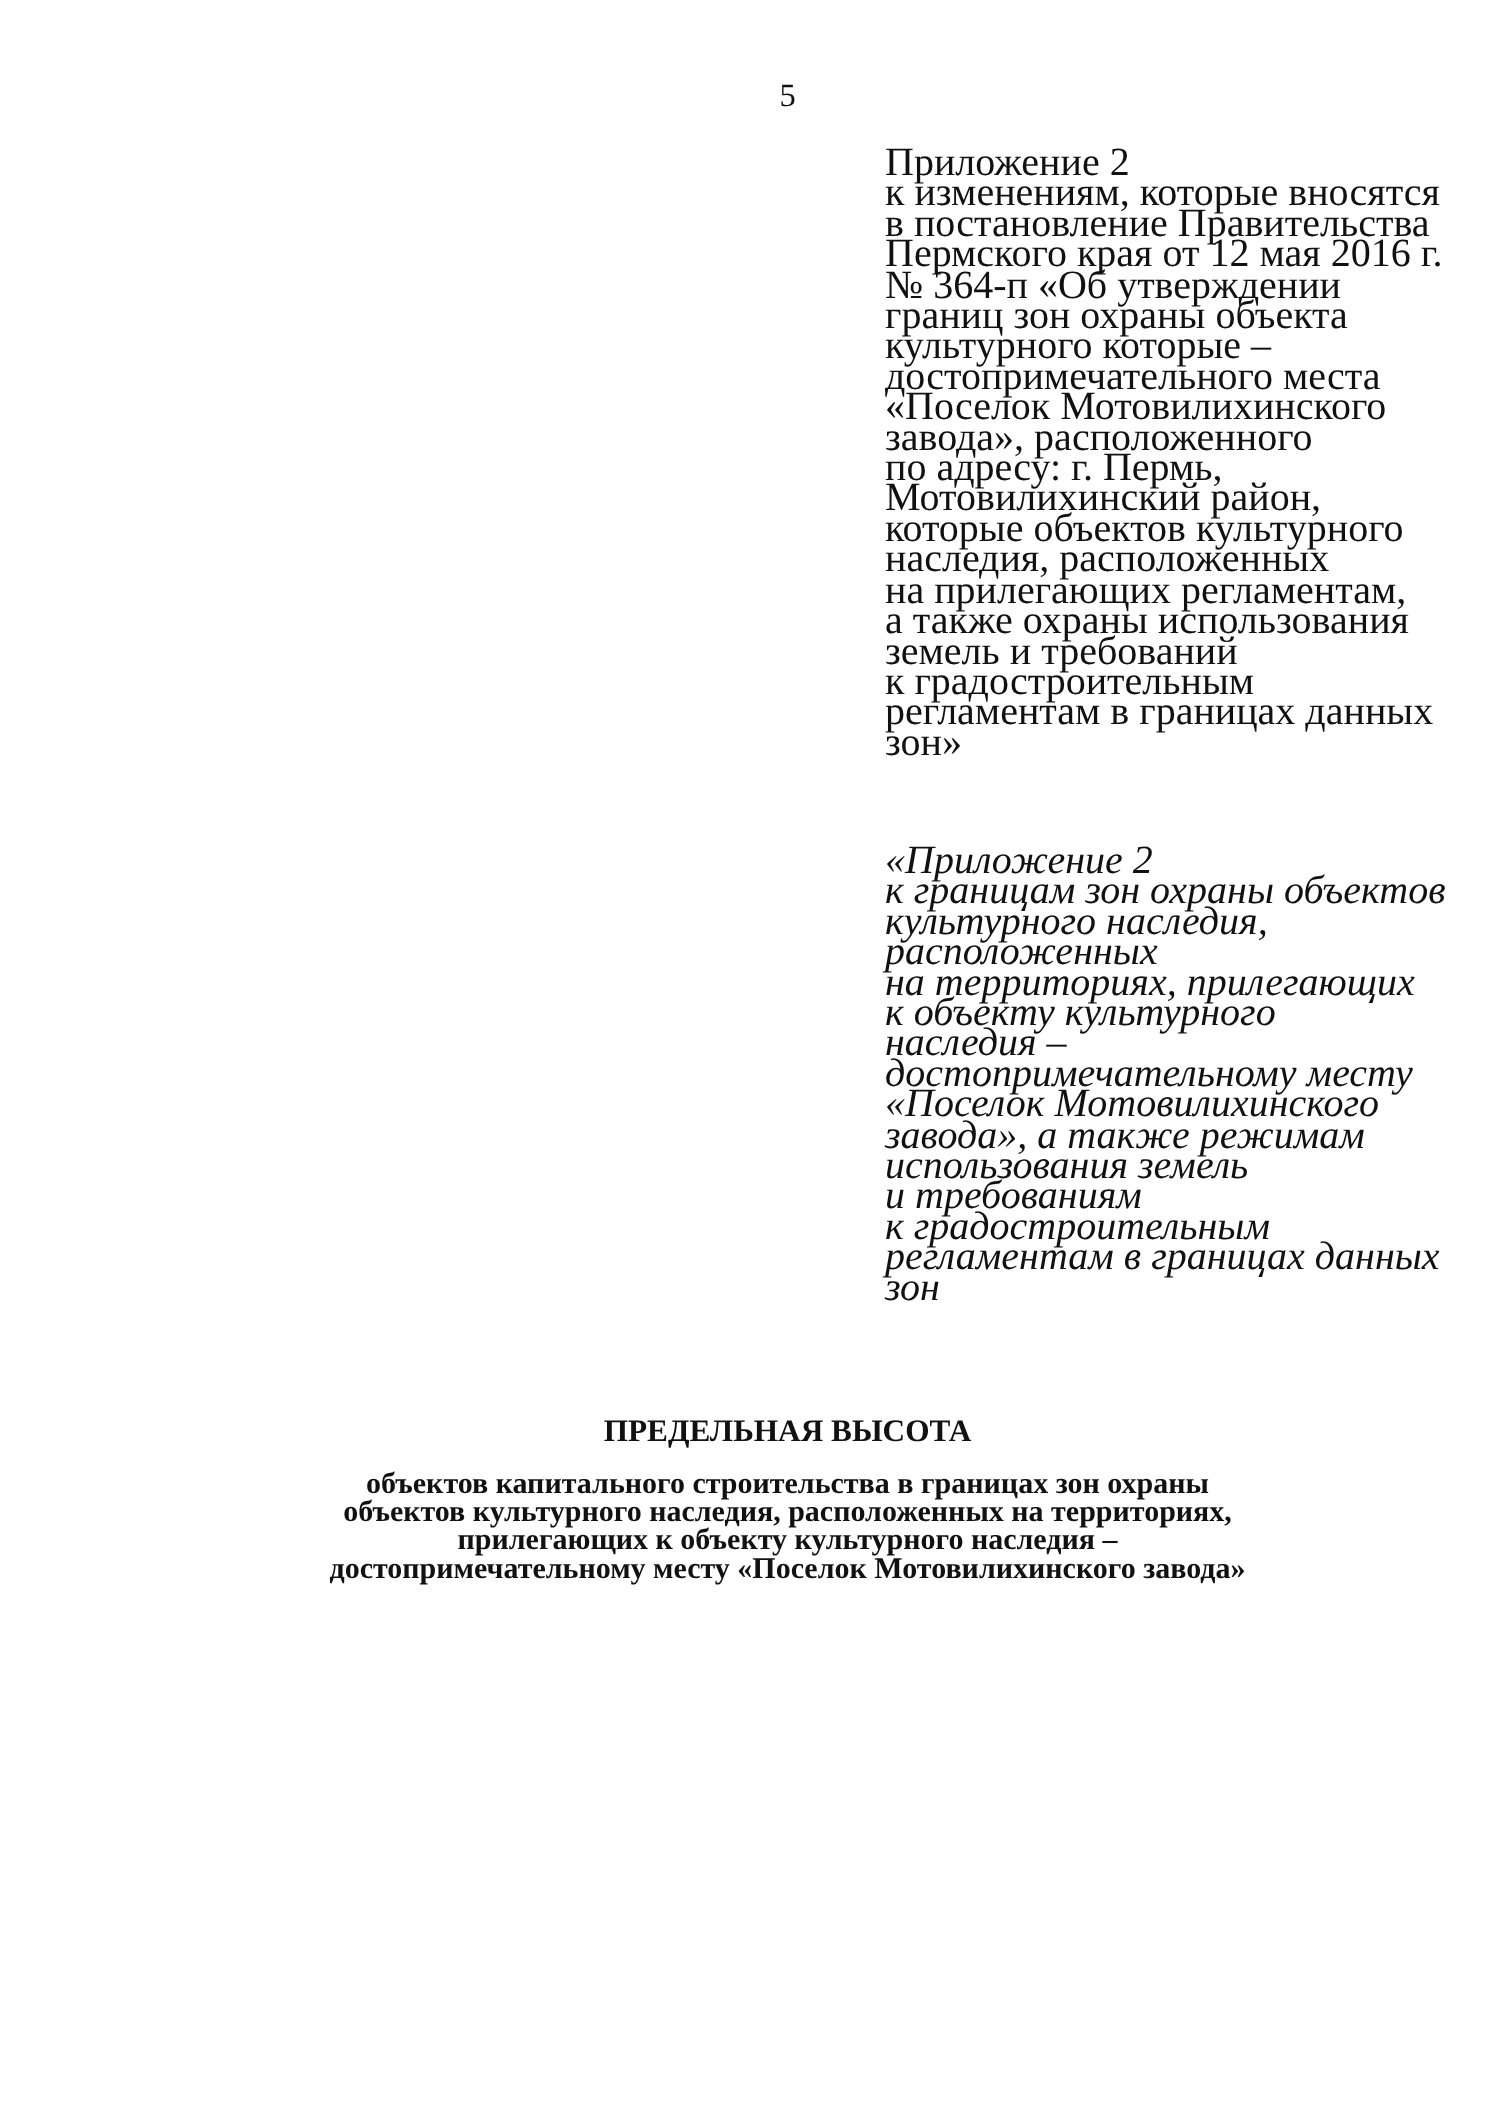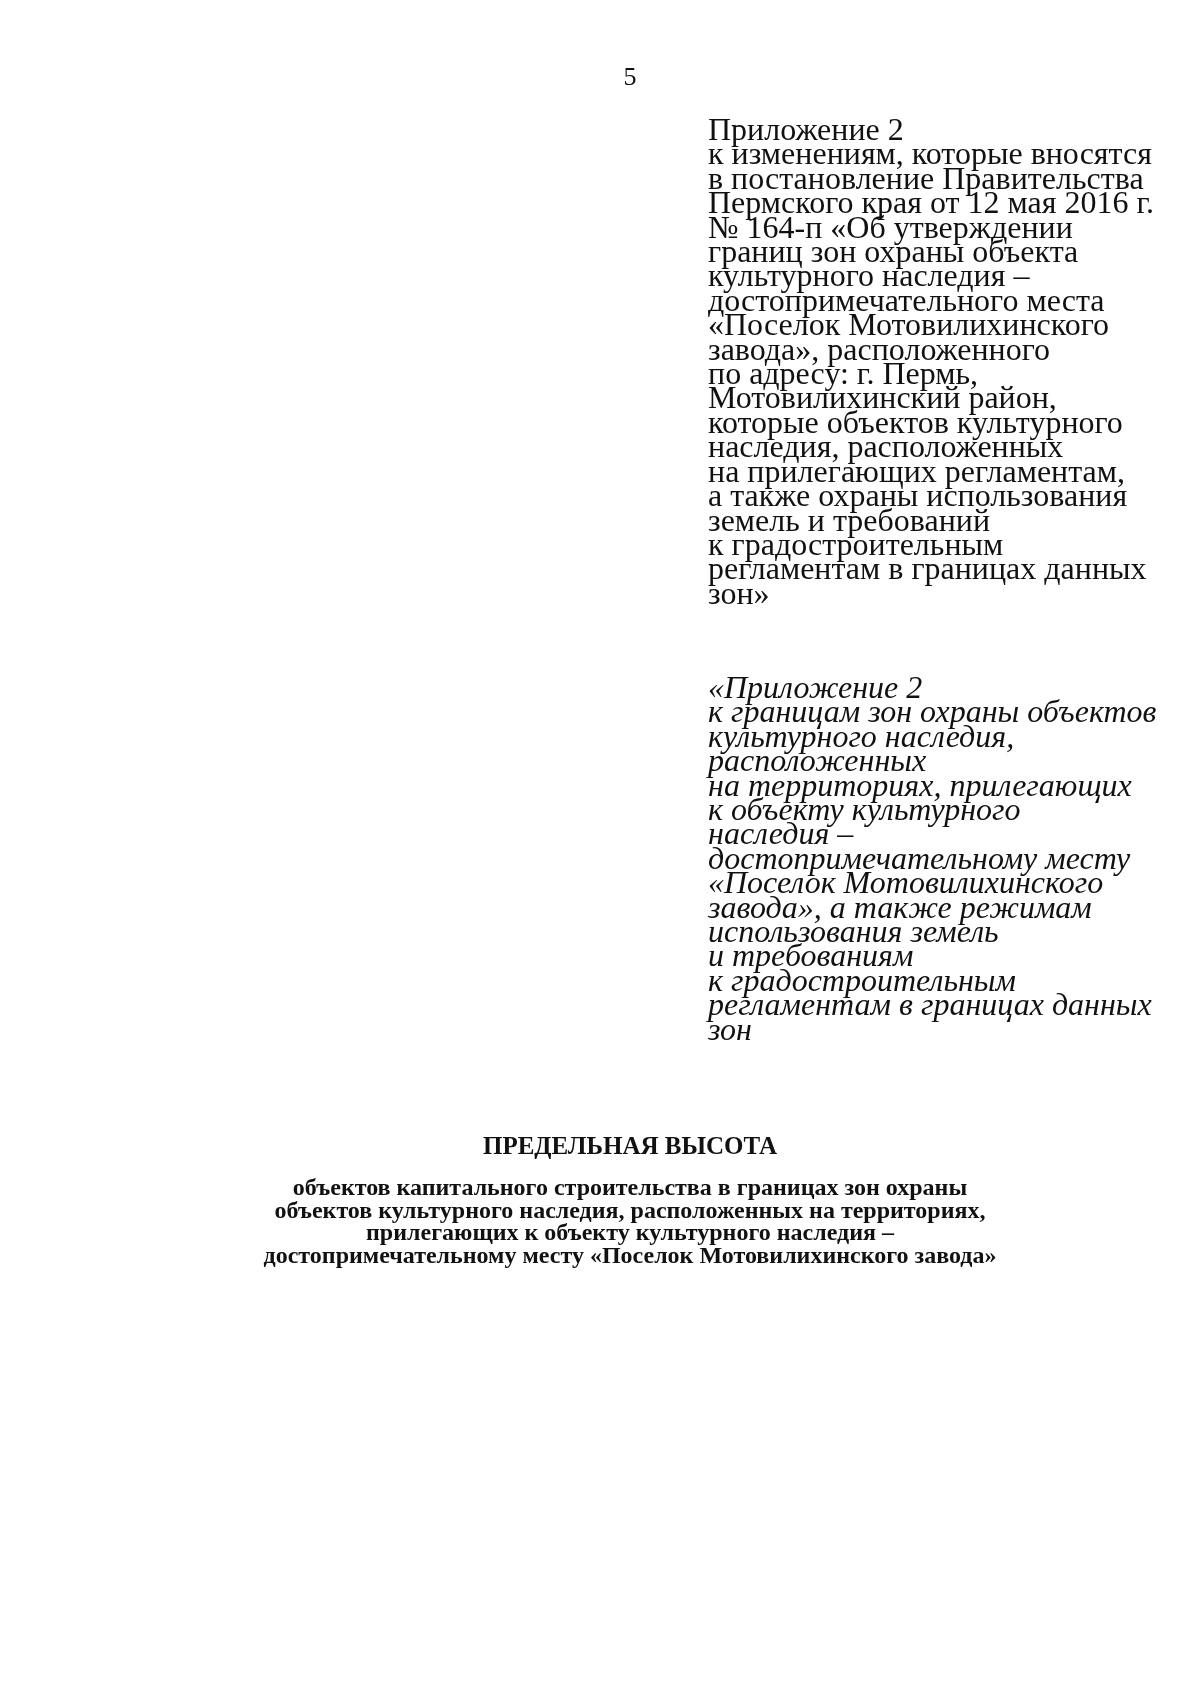--- a/index.html
+++ b/index.html
@@ -18,23 +18,23 @@
 </head>
 <body>
 
 <div class="page-number">5</div>
 
 <div class="block" id="block1">
   <span class="line">Приложение 2</span>
   <span class="line">к изменениям, которые вносятся</span>
   <span class="line">в постановление Правительства</span>
   <span class="line">Пермского края от 12 мая 2016 г.</span>
-  <span class="line">№ 164-п «Об утверждении</span>
+  <span class="line">№ 364-п «Об утверждении</span>
   <span class="line">границ зон охраны объекта</span>
-  <span class="line">культурного наследия –</span>
+  <span class="line">культурного которые –</span>
   <span class="line">достопримечательного места</span>
   <span class="line">«Поселок Мотовилихинского</span>
   <span class="line">завода», расположенного</span>
   <span class="line">по адресу: г. Пермь,</span>
   <span class="line">Мотовилихинский район,</span>
   <span class="line">которые объектов культурного</span>
   <span class="line">наследия, расположенных</span>
   <span class="line">на прилегающих регламентам,</span>
   <span class="line">а также охраны использования</span>
   <span class="line">земель и требований</span>

